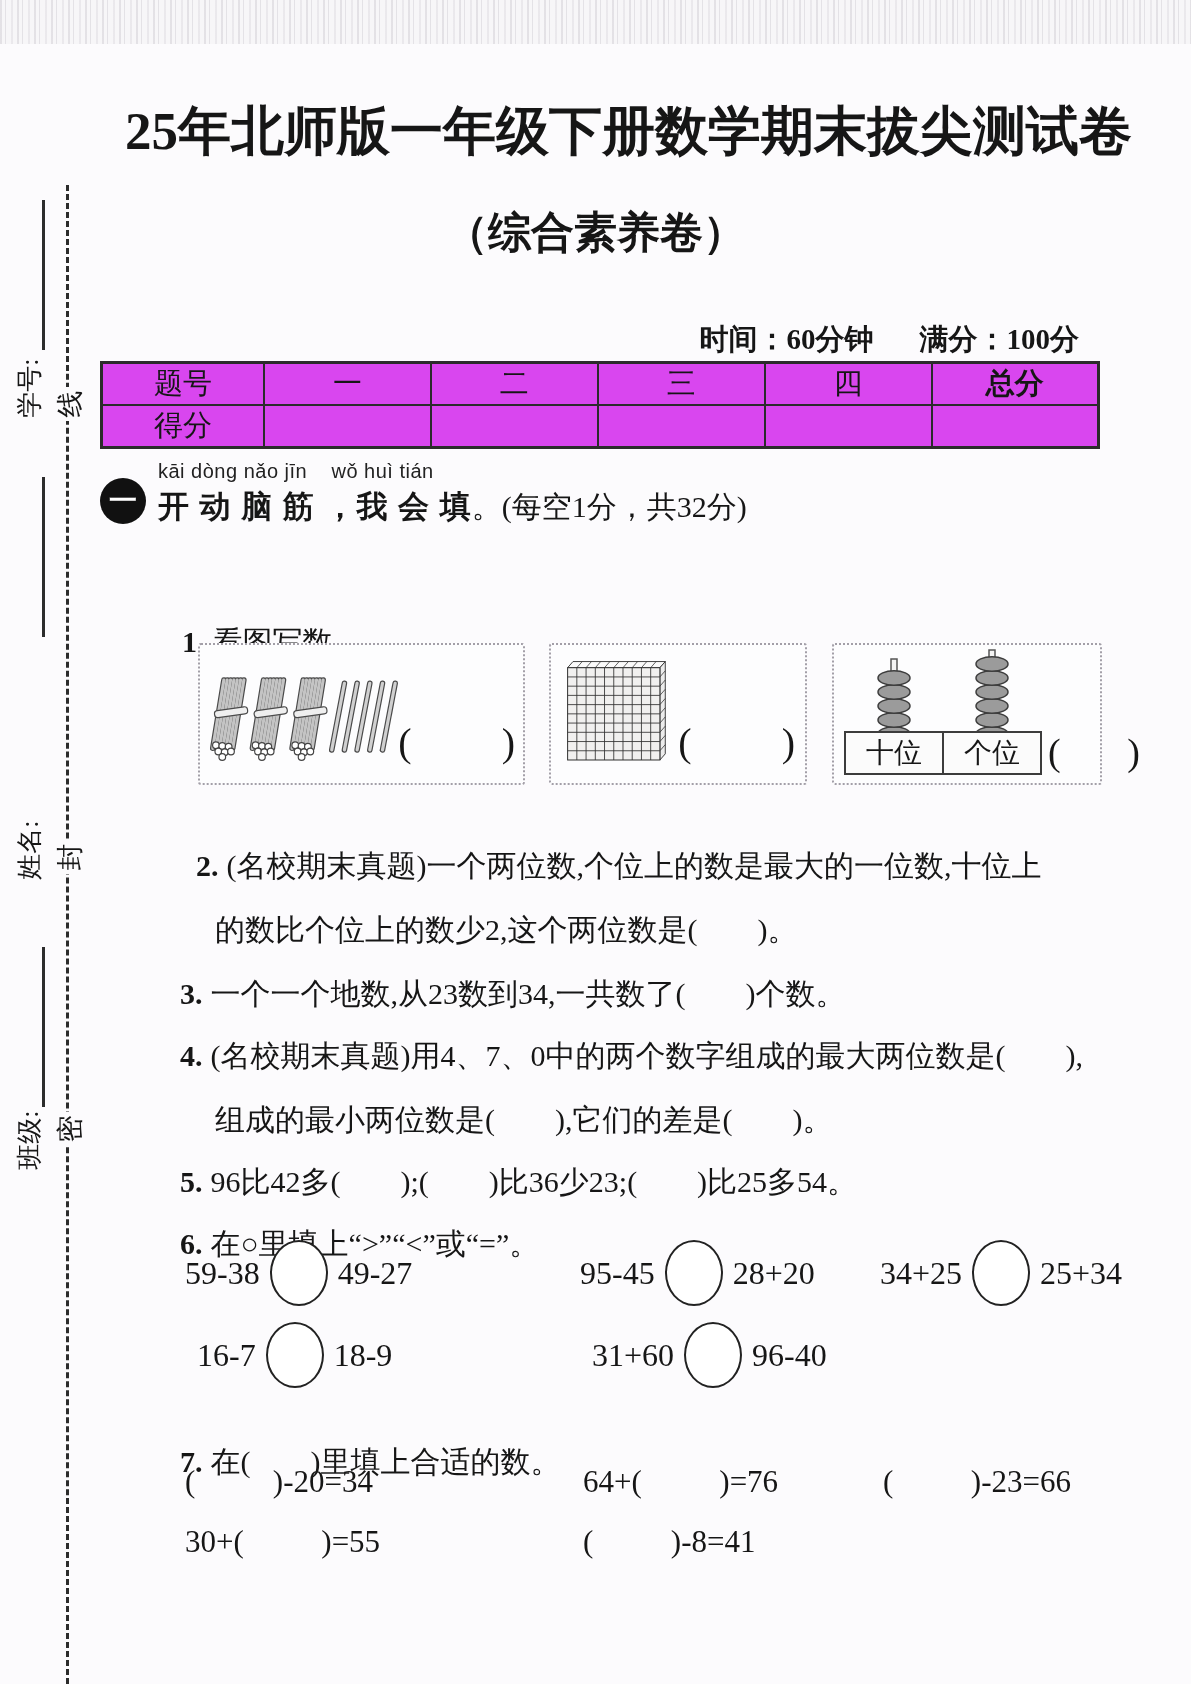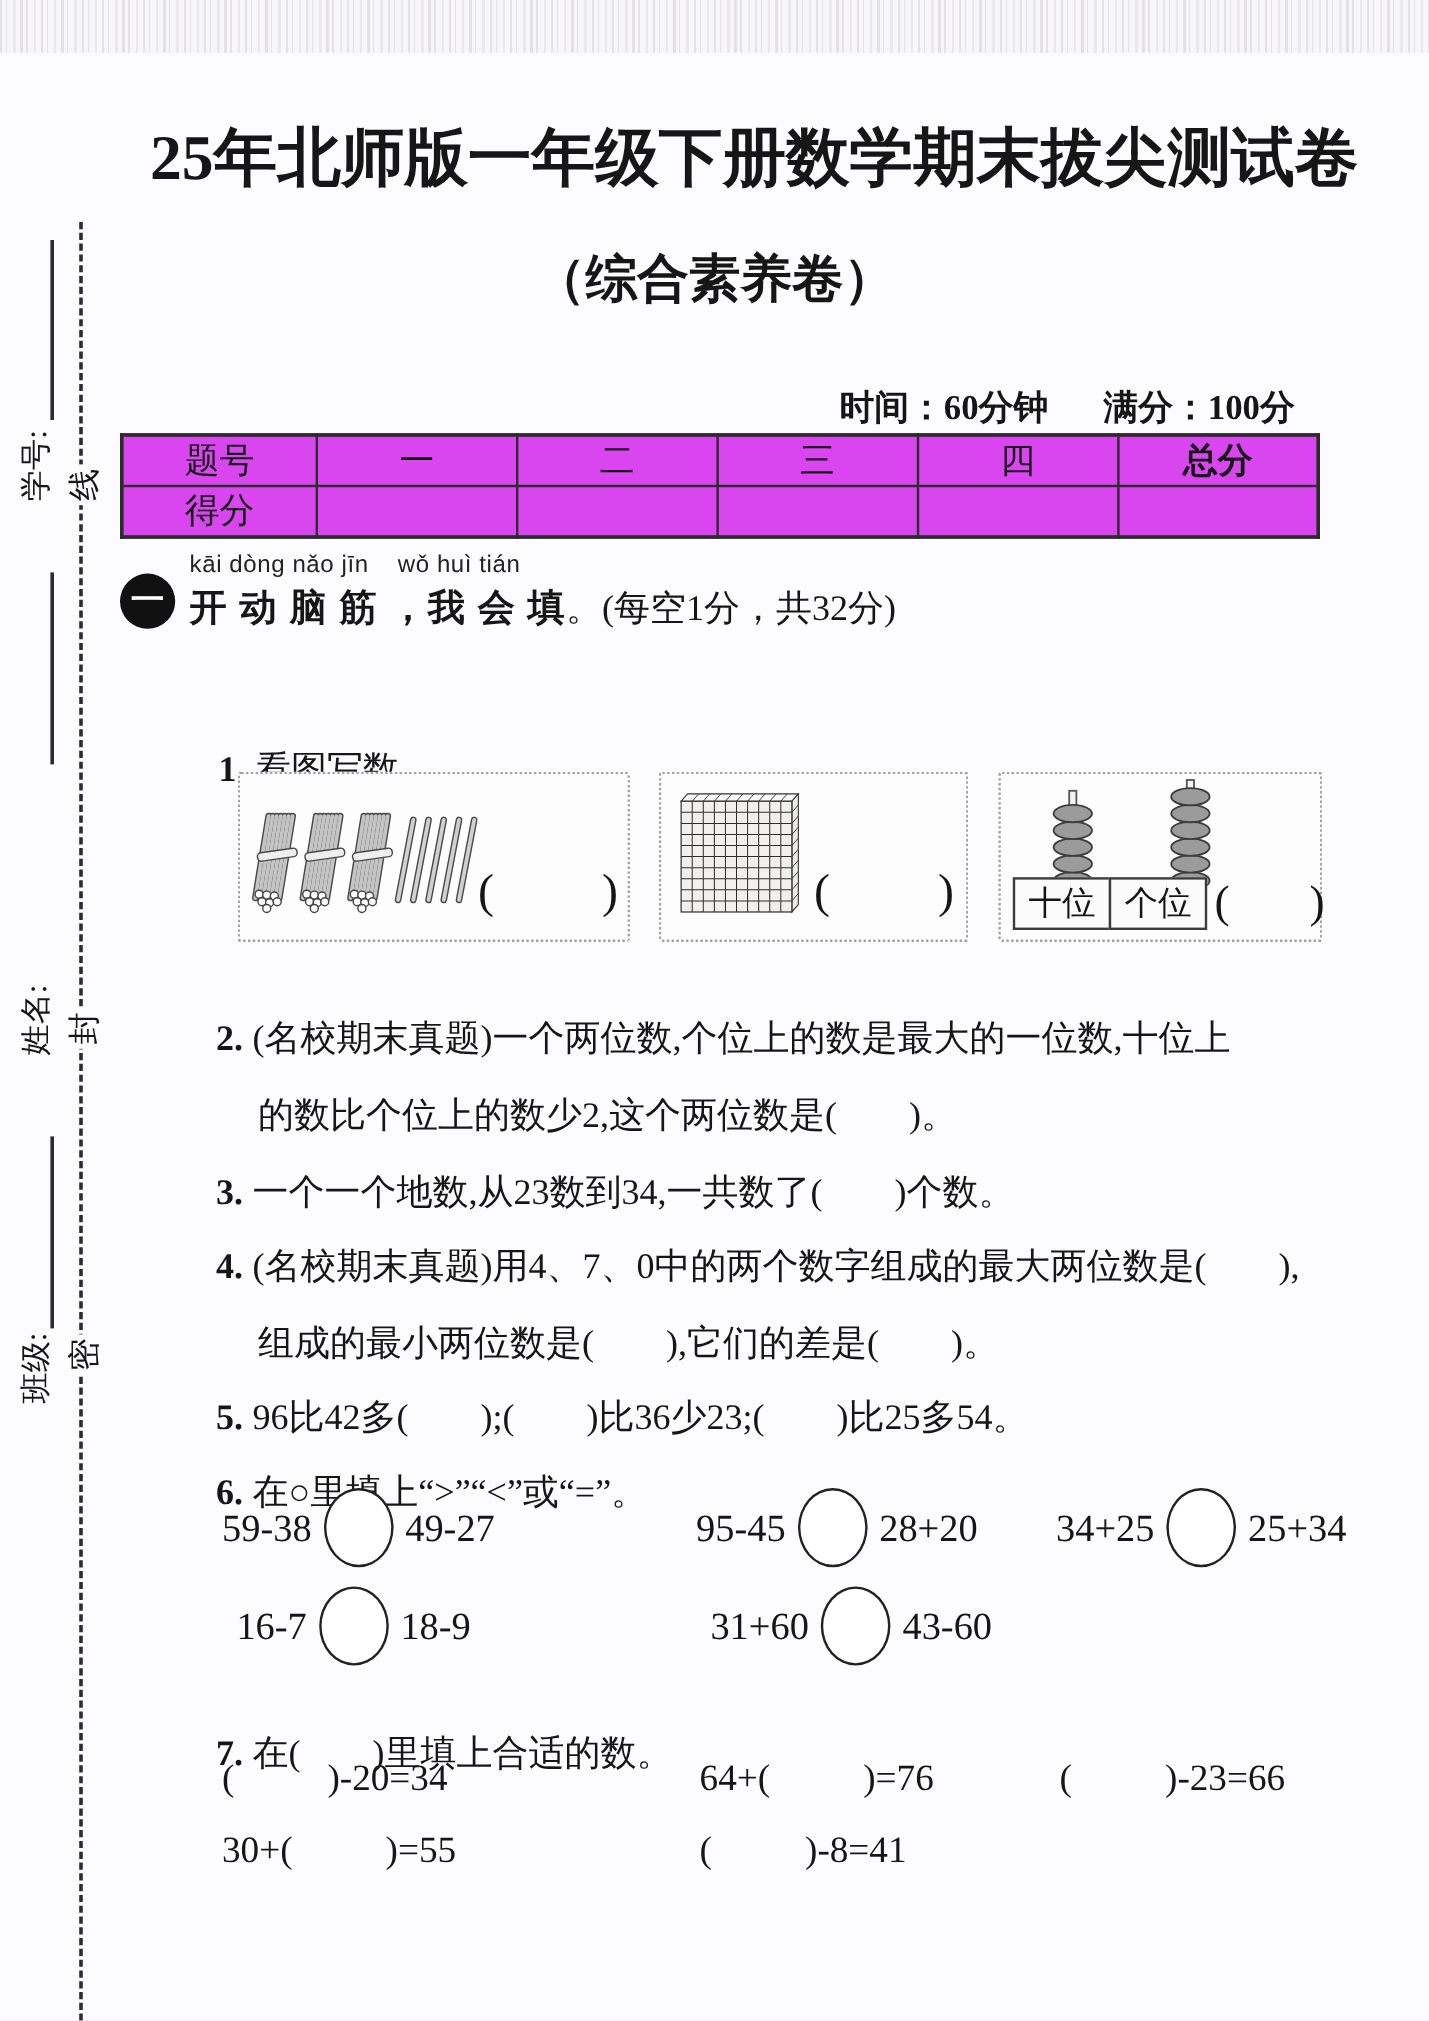--- a/index.html
+++ b/index.html
@@ -51,21 +51,21 @@
   .pic-box{position:absolute;top:643px;height:142px;border:2px dotted #a39fa8;border-radius:3px;
     background:#fdfdfe;box-sizing:border-box;}
   .pic-blank{font-size:40px;line-height:1;white-space:pre;}
   .box1{left:198px;width:327px;display:flex;align-items:flex-end;padding:6px 8px 8px 8px;}
   .box1 .pic-blank{margin-left:auto;padding-bottom:12px;}
   .box2{left:549px;width:258px;display:flex;align-items:flex-end;padding:4px 10px 6px 12px;}
   .box2 .pic-blank{margin-left:auto;padding-bottom:14px;}
   .box3{left:832px;width:270px;position:absolute;}
   .abacus-svg{position:absolute;left:0;top:2px;}
   .pv-row{position:absolute;left:10px;bottom:8px;display:flex;align-items:flex-end;}
-  .pv-box{width:82px;height:44px;border:2px solid #3c3c3c;background:#fbfbfb;display:flex;
+  .pv-box{width:100px;height:44px;border:2px solid #3c3c3c;background:#fbfbfb;display:flex;
     align-items:center;justify-content:center;font-size:28px;box-sizing:border-box;}
   .pv-box+.pv-box{margin-left:-2px;}
   .box3 .pic-blank{font-size:38px;margin-left:6px;padding-bottom:4px;}
 
   
   .cmp-row{position:absolute;left:185px;width:945px;display:grid;grid-template-columns:395px 300px 1fr;
     align-items:center;}
   .cmp-cell{display:flex;align-items:center;gap:10px;font-size:32px;white-space:pre;}
   .cmp-circle{width:54px;height:62px;border:2px solid #222;border-radius:50%;flex:none;background:#fff;}
 
@@ -317,21 +317,21 @@
           <ellipse cx="158" cy="17" rx="16" ry="7.2"></ellipse>
       </g>
     </svg>
     <div class="pv-row">
       <div class="pv-box">十位</div>
       <div class="pv-box">个位</div>
       <span class="pic-blank">(       )</span>
     </div>
   </div>
 
-  <div class="ql" style="left:150px;top:812px;">
+  <div class="ql" style="left:166px;top:812px;">
     <span class="qn">2.</span><span>(名校期末真题)一个两位数,个位上的数是最大的一位数,十位上</span>
   </div>
   <div class="ql" style="left:185px;top:876px;">
     <span>的数比个位上的数少2,这个两位数是(        )。</span>
   </div>
 
   <div class="ql" style="left:150px;top:940px;">
     <span class="qn">3.</span><span>一个一个地数,从23数到34,一共数了(        )个数。</span>
   </div>
 
@@ -370,21 +370,21 @@
 
   <div class="cmp-row" style="top:1322px;margin-left:12px;">
     <div class="cmp-cell">
       <span>16-7</span>
       <span class="cmp-circle"></span>
       <span>18-9</span>
     </div>
     <div class="cmp-cell">
       <span>31+60</span>
       <span class="cmp-circle"></span>
-      <span>43-60</span>
+      <span>96-40</span>
     </div>
   </div>
 
   <div class="ql" style="left:150px;top:1408px;">
     <span class="qn">7.</span><span>在(        )里填上合适的数。</span>
   </div>
 
   <div class="eq-row" style="top:1464px;">
     <span>(          )-20=34</span>
     <span>64+(          )=76</span>

